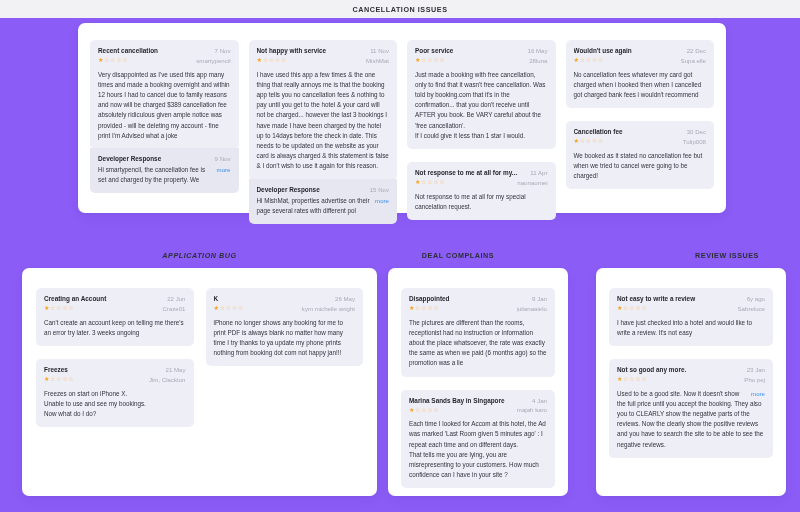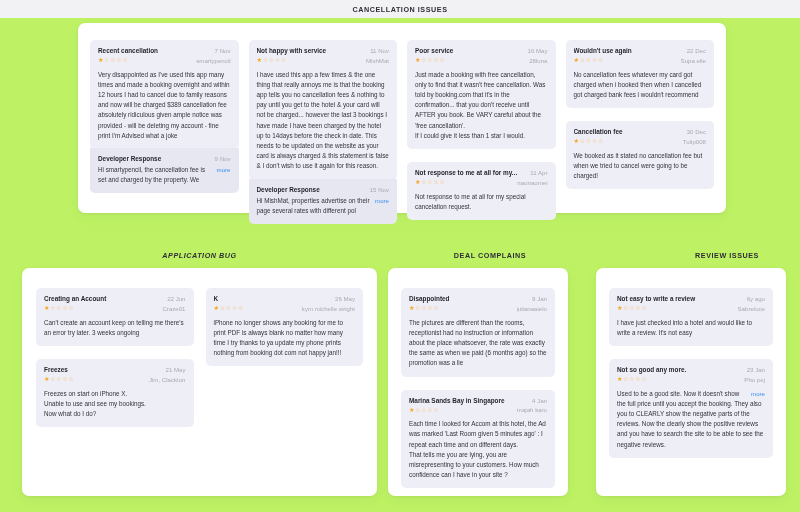--- a/index.html
+++ b/index.html
@@ -13,21 +13,21 @@
   body {
     background: #f7f7f8;
     font-family: "Liberation Sans", sans-serif;
     -webkit-font-smoothing: antialiased;
   }
 
   .page {
     position: relative;
     width: 800px;
     height: 512px;
-    background: #bef264;
+    background: #8b5cf6;
   }
 
   
   .top-strip {
     position: absolute;
     left: 0; top: 0;
     width: 800px;
     height: 18px;
     background: #f2f2f4;
   }
@@ -76,21 +76,21 @@
     width: 190px; height: 228px;
   }
 
   
   .band-title {
     position: absolute;
     top: 252px;
     line-height: 1;
   }
   #title-appbug { left: 22px; width: 355px; font-style: italic; }
-  #title-deal   { left: 400px; width: 180px; }
+  #title-deal   { left: 368px; width: 180px; }
   #title-review { left: 632px; width: 190px; }
 
   
   .cols {
     position: absolute;
     left: 0; top: 0;
     width: 100%; height: 100%;
     display: flex;
     flex-direction: row;
     align-items: flex-start;

